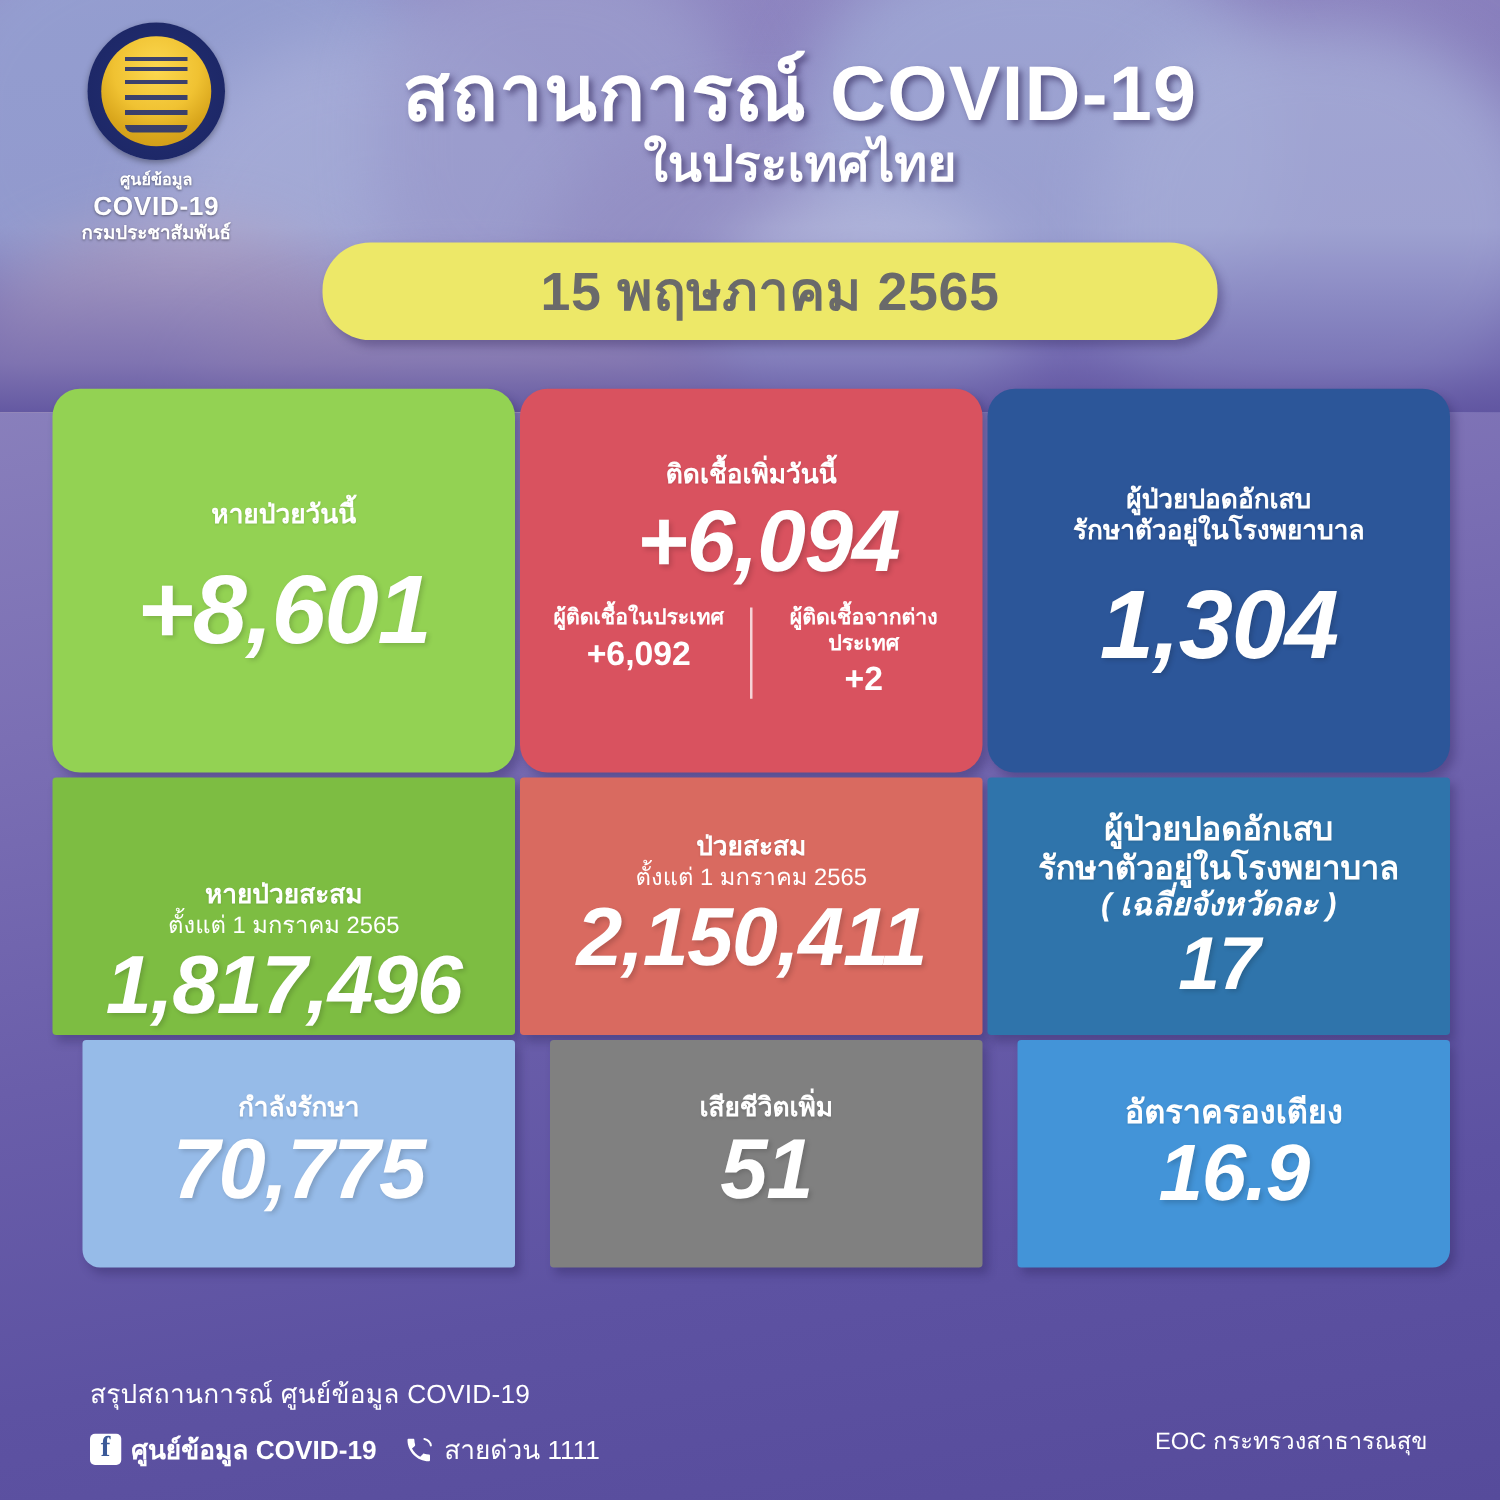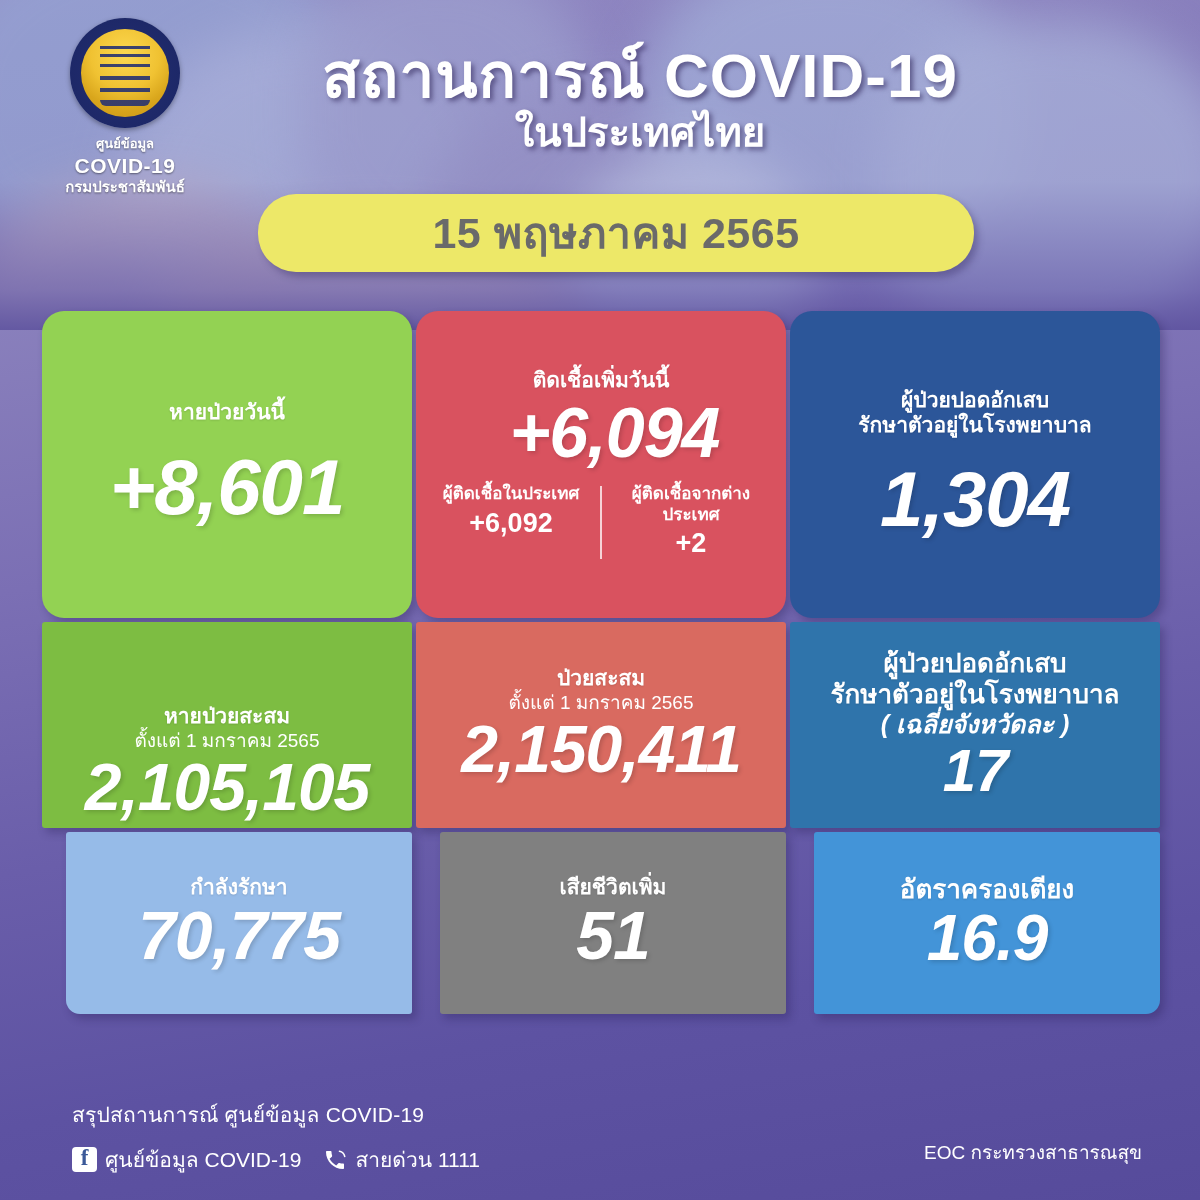--- a/index.html
+++ b/index.html
@@ -152,21 +152,21 @@
   .f-line2 { display:flex; align-items:center; gap:8px; margin-top:12px; }
   .fb-icon {
     width:25px; height:25px; background:#ffffff; border-radius:4px;
     position:relative; flex:0 0 auto;
   }
   .fb-icon::after {
     content:"f"; position:absolute; left:0; top:-2px; width:25px;
     text-align:center; color:#3b5998; font-size:23px; font-weight:800;
     font-family:"Liberation Serif",serif;
   }
-  .f-fb-text { color:#ffffff; font-size:21px; font-weight:400; }
+  .f-fb-text { color:#ffffff; font-size:21px; font-weight:700; }
   .phone-icon {
     width:24px; height:24px; margin-left:14px; flex:0 0 auto;
     display:inline-flex; align-items:center; justify-content:center;
   }
   .f-phone-text { color:#ffffff; font-size:21px; font-weight:500; }
   .f-right {
     position:absolute; right:58px; top:47px;
     color:#ffffff; font-size:19px; font-weight:500;
   }
 </style>
@@ -232,21 +232,21 @@
 
     <div class="card r1" id="card2" style="background: rgb(44, 86, 153);">
       <div class="c-label">ผู้ป่วยปอดอักเสบ</div>
       <div class="c-label">รักษาตัวอยู่ในโรงพยาบาล</div>
       <div class="c-value big">1,304</div>
     </div>
 
     <div class="card r2" id="card3" style="background: rgb(125, 189, 66); justify-content: flex-end;">
       <div class="c-label">หายป่วยสะสม</div>
       <div class="c-sublabel">ตั้งแต่ 1 มกราคม 2565</div>
-      <div class="c-value tight">2,105,105</div>
+      <div class="c-value tight">1,817,496</div>
     </div>
 
     <div class="card r2" id="card4" style="background: rgb(217, 106, 96);">
       <div class="c-label">ป่วยสะสม</div>
       <div class="c-sublabel">ตั้งแต่ 1 มกราคม 2565</div>
       <div class="c-value tight">2,150,411</div>
     </div>
 
     <div class="card r2" id="card5" style="background: rgb(47, 116, 171);">
       <div class="c-label small">ผู้ป่วยปอดอักเสบ</div>

